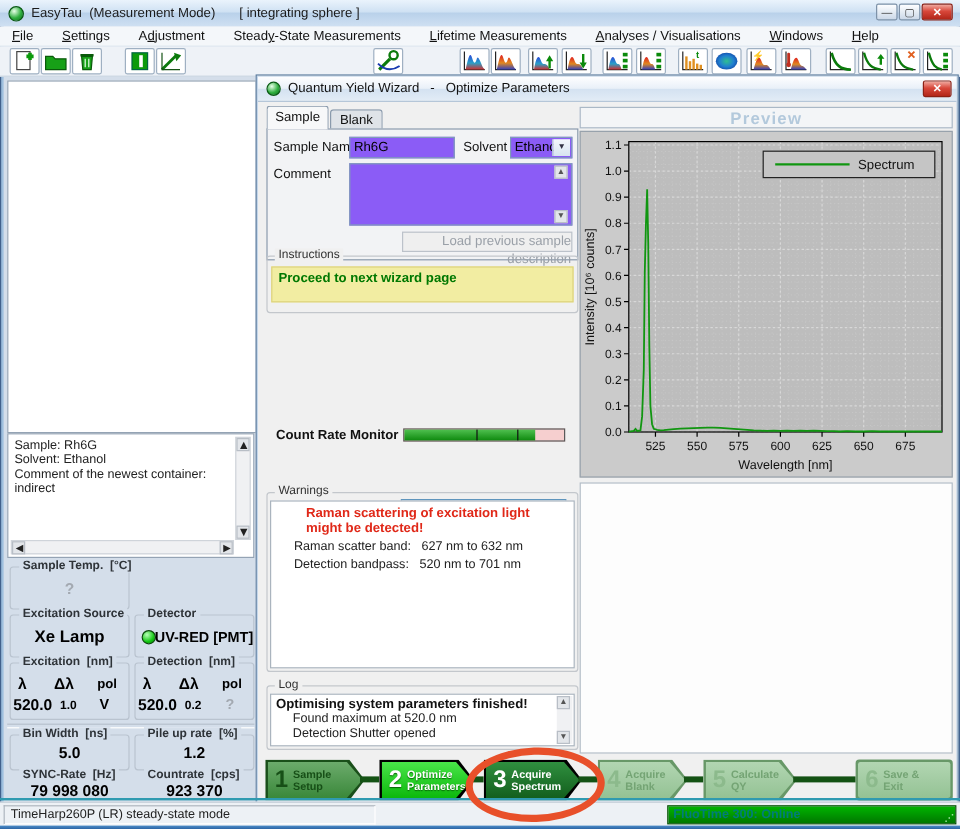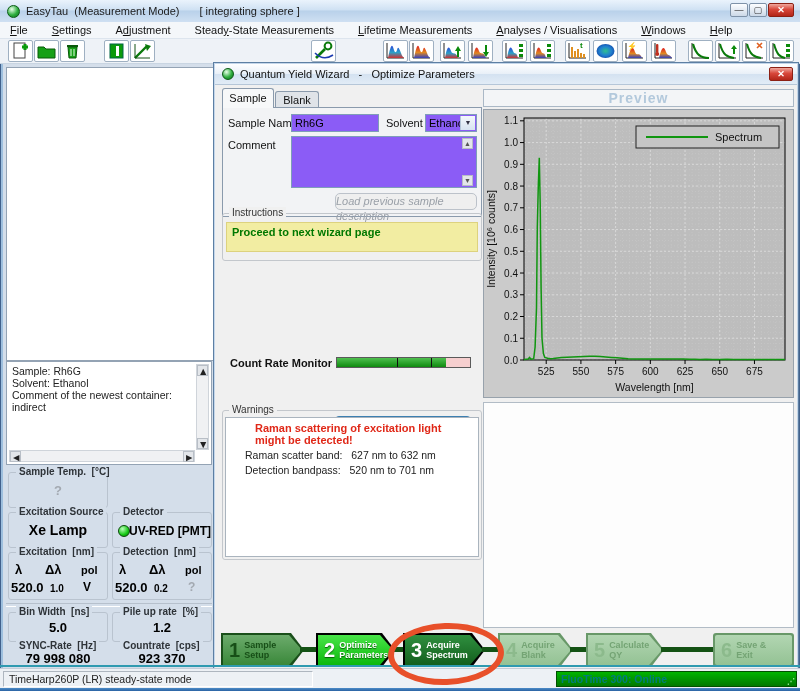--- a/index.html
+++ b/index.html
@@ -51,22 +51,22 @@
   .tab{position:absolute;border:1px solid #8a9aac;border-bottom:none;border-radius:3px 3px 0 0;
     font-size:11px;text-align:center;color:#111;box-sizing:border-box;}
   .tab.on{background:#f7f8f9;z-index:2;}
   .tab.off{background:#dfe3e8;}
   #tabpanel{position:absolute;left:8px;top:44px;width:258px;height:108px;border:1px solid #8a9aac;background:#f2f3f5;}
   .flabel{position:absolute;font-size:11px;color:#111;}
   .field{position:absolute;background:#8b5cf6;border:1px solid #7f9db9;font-size:11px;color:#000;
     padding:2px 3px;box-sizing:border-box;}
   .combo-arrow{position:absolute;right:1px;top:1px;bottom:1px;width:14px;background:linear-gradient(#f4f8fc,#d7e4f0);
     border-left:1px solid #b5c6d8;font-size:7px;color:#334;text-align:center;line-height:14px;}
-  .btn{position:absolute;border:1px solid #8ba0b5;border-radius:5px;background:linear-gradient(#f6f8fa,#dde3ea);
-    font-size:11px;color:#111;text-align:left;box-sizing:border-box;font-style:italic;}
+  .btn{position:absolute;border:1px solid #8ba0b5;border-radius:0;background:linear-gradient(#f6f8fa,#dde3ea);
+    font-size:11px;color:#111;text-align:right;box-sizing:border-box;}
   .btn.disabled{color:#9aa0a8;background:#efefef;border-color:#bcc2ca;}
   .btn.default{border:1px solid #3c7fb1;box-shadow:0 0 0 2px #a8d8f0 inset;background:linear-gradient(#f2f7fb,#d9e8f4);font-weight:bold;}
   .gb2{position:absolute;border:1px solid #c3c7cc;border-radius:3px;}
   .gl2{position:absolute;top:-7px;left:6px;background:#f0f0f0;padding:0 3px;font-size:10px;color:#333;}
   #instr-yellow{position:absolute;left:3px;top:8px;right:3px;height:30px;background:#f2eda2;border:1px solid #ddd27e;
     font-size:11px;font-weight:bold;padding:3px 5px;box-sizing:border-box;}
   #cr-bar{position:absolute;left:122px;top:294px;width:135px;height:11px;border:1px solid #5a5a5a;background:#f6cfcf;box-sizing:border-box;}
   #cr-fill{position:absolute;left:0;top:0;bottom:0;background:linear-gradient(#4fc04f,#0f8a0f);}
   .cr-tick{position:absolute;top:0;bottom:0;width:1px;background:#111;}
   .warnhead{font-size:11px;font-weight:bold;margin-left:24px;}
@@ -411,20 +411,32 @@
 
     <div class="gb2" style="left:8px;top:347px;width:258px;height:148px;">
       <span class="gl2">Warnings</span>
       <div class="abs whitebox" style="left:2px;top:6px;right:2px;bottom:2px;border-color:#aab4be;padding:4px 5px;box-sizing:border-box;">
         <div class="warnhead" style="color:#e02818;">Raman scattering of excitation light might be detected!</div>
         <div class="warnline">Raman scatter band:   627 nm to 632 nm</div>
         <div class="warnline">Detection bandpass:   520 nm to 701 nm</div>
       </div>
     </div>
 
+    <div class="gb2" style="left:8px;top:508px;width:258px;height:52px;">
+      <span class="gl2">Log</span>
+      <div class="abs whitebox" style="left:2px;top:6px;right:2px;bottom:2px;border-color:#aab4be;padding:2px 4px;box-sizing:border-box;">
+        <div class="loghead">Optimising system parameters finished!</div>
+        <div class="logline" style="margin-top:0;">Found maximum at 520.0 nm</div>
+        <div class="logline" style="margin-top:0;">Detection Shutter opened</div>
+        <div class="sb sbv" style="right:1px;top:1px;bottom:1px;border:none;">
+            <span class="sba">▲</span>
+            <span class="sba">▼</span>
+          </div>
+      </div>
+    </div>
 
     <div id="pv-head"><span>Preview</span></div>
     <div id="chartpanel">
       <svg id="chart-svg" width="309" height="287" viewBox="0 0 309 287">
           <rect x="40" y="8" width="261" height="242" fill="#bdbdbd"></rect>
           <line x1="41.388297872340424" y1="8" x2="41.388297872340424" y2="250" stroke="#cacaca" stroke-width="0.6" stroke-dasharray="1,2"></line>
           <line x1="48.329787234042556" y1="8" x2="48.329787234042556" y2="250" stroke="#cacaca" stroke-width="0.6" stroke-dasharray="1,2"></line>
           <line x1="55.27127659574468" y1="8" x2="55.27127659574468" y2="250" stroke="#cacaca" stroke-width="0.6" stroke-dasharray="1,2"></line>
           <line x1="62.212765957446805" y1="8" x2="62.212765957446805" y2="250" stroke="#cacaca" stroke-width="0.6" stroke-dasharray="1,2"></line>
           <line x1="69.15425531914893" y1="8" x2="69.15425531914893" y2="250" stroke="#cacaca" stroke-width="0.6" stroke-dasharray="1,2"></line>

